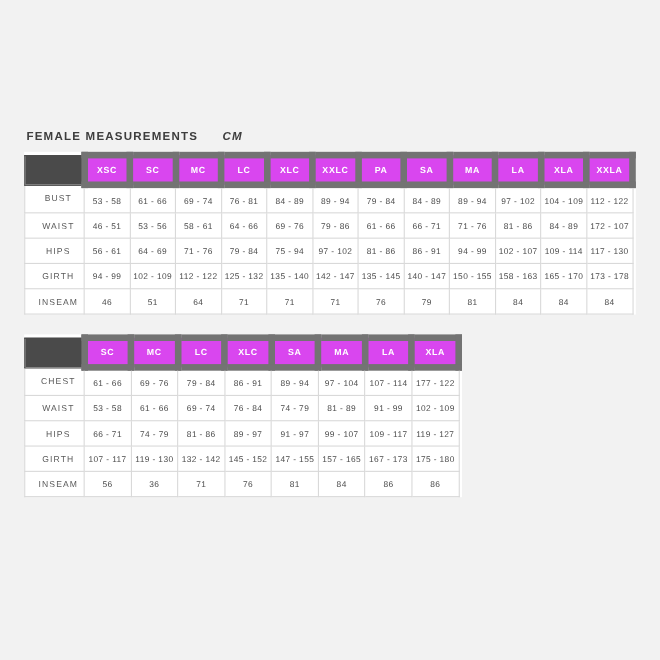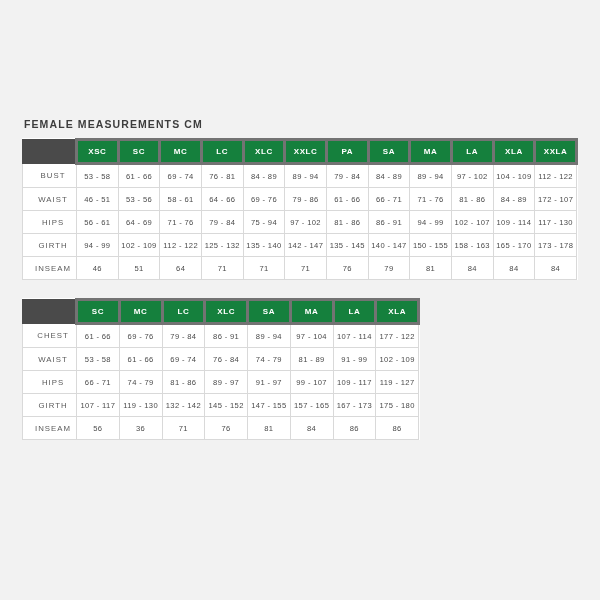--- a/index.html
+++ b/index.html
@@ -26,22 +26,23 @@
   }
   .section-title {
     font-size: 10.5px;
     letter-spacing: 1.1px;
     color: #3d3d3d;
     font-weight: 700;
     margin: 0 0 8px 2px;
     text-transform: uppercase;
   }
   .section-title .unit {
-    margin-left: 4px;
+    margin-left: 22px;
     font-weight: 700;
+    font-style: italic;
   }
   table {
     border-collapse: collapse;
     table-layout: fixed;
     background: #ffffff;
   }
   table.female { width: 556px; }
   table.male { width: 398px; }
 
   th, td {
@@ -49,23 +50,23 @@
     font-size: 7.6px;
     text-align: center;
     vertical-align: middle;
     height: 22px;
     padding: 0 1px;
     letter-spacing: 0.35px;
     color: #4a4a4a;
     white-space: nowrap;
   }
   thead th {
-    background: #15803d;
+    background: #d946ef;
     color: #ffffff;
-    border: 3px solid #737373;
+    border: 6px solid #737373;
     font-weight: 700;
     font-size: 8px;
     letter-spacing: 0.6px;
     height: 21px;
   }
   thead th.corner {
     background: #4a4a4a;
     border: 1px solid #4a4a4a;
   }
   tbody th.rowlabel {

